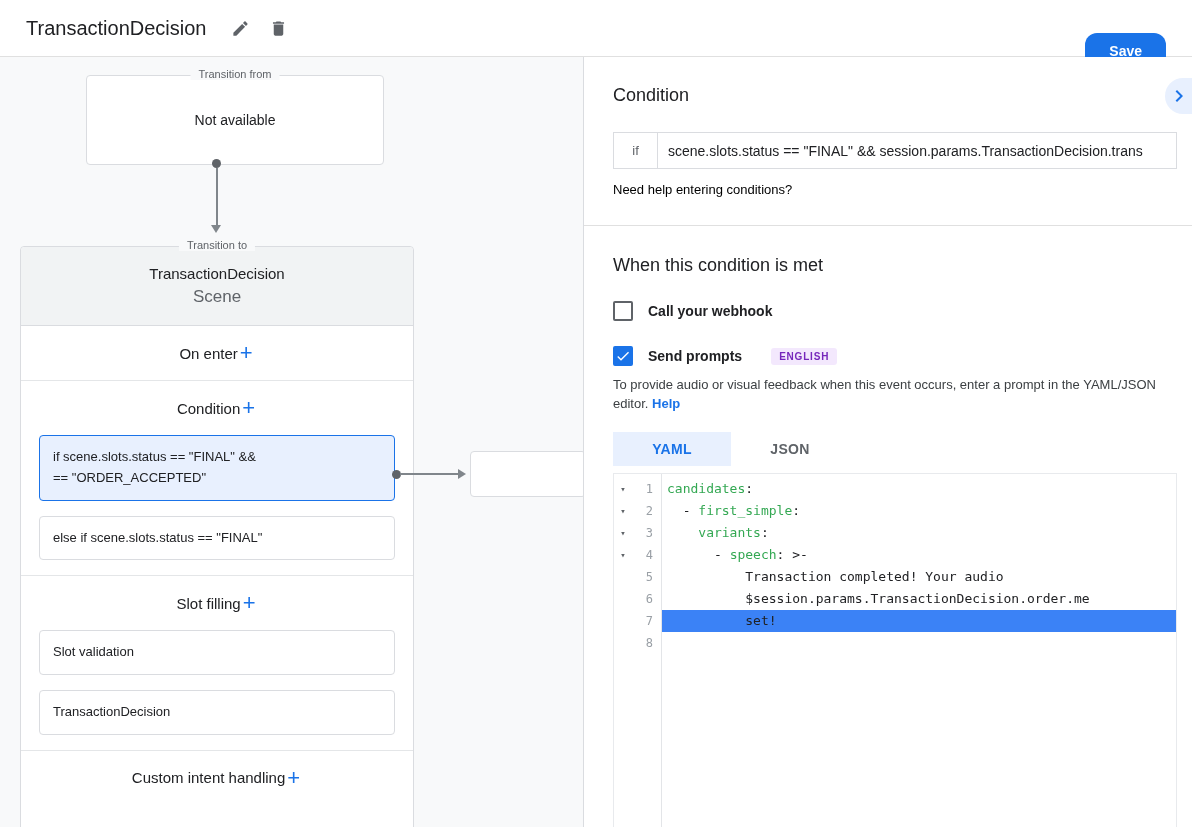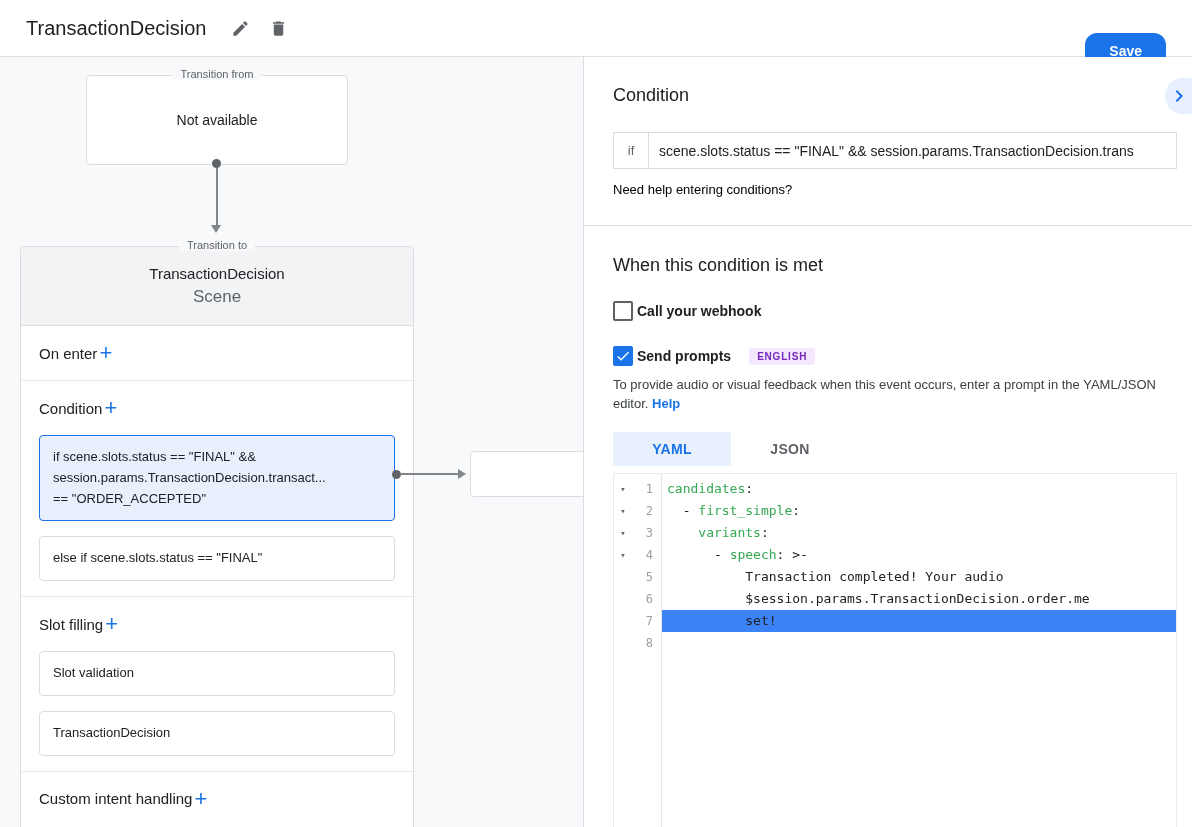--- a/index.html
+++ b/index.html
@@ -20,68 +20,68 @@
     border-radius:12px; height:36px; padding:0 24px; cursor:pointer; font-family:inherit; }
 
   .content { display:flex; height:770px; }
 
   
   .canvas { position:relative; width:584px; flex:none; background:#f8f9fa;
     border-right:1px solid #dadce0; overflow:hidden; }
   .flow-box { position:absolute; background:#fff; border:1px solid #dadce0; border-radius:4px; }
   .flow-label { position:absolute; top:-8px; left:50%; transform:translateX(-50%);
     background:#f8f9fa; padding:0 8px; font-size:11px; color:#5f6368; white-space:nowrap; }
-  .from-box { left:86px; top:18px; width:262px; height:90px;
+  .from-box { left:86px; top:18px; width:298px; height:90px;
     display:flex; align-items:center; justify-content:center; font-size:14px; color:#202124; }
   .dot { position:absolute; width:9px; height:9px; border-radius:50%; background:#5f6368; }
   .vline { position:absolute; width:2px; background:#80868b; }
   .hline { position:absolute; height:2px; background:#80868b; }
   .arrow-down { position:absolute; width:0; height:0; border-left:5px solid transparent;
     border-right:5px solid transparent; border-top:8px solid #80868b; }
   .arrow-right { position:absolute; width:0; height:0; border-top:5px solid transparent;
     border-bottom:5px solid transparent; border-left:8px solid #80868b; }
 
   .to-container { position:absolute; left:20px; top:189px; width:394px; height:680px;
     background:#fff; border:1px solid #dadce0; border-radius:4px; }
   .scene-head { height:79px; background:#f1f3f4; border-bottom:1px solid #dadce0;
     border-radius:4px 4px 0 0; display:flex; flex-direction:column; align-items:center;
     justify-content:center; gap:5px; }
   .scene-title { font-size:15px; color:#202124; }
   .scene-sub { font-size:17px; color:#5f6368; }
   .sec { padding:0 18px; }
   .sec + .sec { border-top:1px solid #e4e6e8; }
-  .sec-row { height:54px; display:flex; align-items:center; justify-content:flex-start; }
+  .sec-row { height:54px; display:flex; align-items:center; justify-content:center; }
   .sec-label { font-size:15px; color:#202124; }
   .plus-btn { background:none; border:none; cursor:pointer; color:#1a73e8;
     font-size:22px; line-height:1; padding:0 2px; font-family:inherit; }
   .cond-card { border:1px solid #dadce0; border-radius:4px; background:#fff;
     padding:11px 13px; font-size:13px; line-height:1.6; color:#202124;
     margin:0 0 15px 0; cursor:pointer; }
   .cond-card.selected { background:#e8f0fe; border-color:#1a73e8; }
   .cond-line { display:block; }
 
   
   .panel { position:relative; flex:1; background:#fff; overflow:hidden; }
   .panel-pad { padding:0 15px 0 29px; }
   .panel-h { font-size:18px; font-weight:normal; color:#202124; }
   .collapse-btn { position:absolute; top:21px; right:0; width:27px; height:36px;
     border:none; border-radius:18px 0 0 18px; background:#e8f0fe; cursor:pointer;
     display:flex; align-items:center; justify-content:center; padding:0; }
   .collapse-btn svg { width:24px; height:24px; fill:#1a73e8; }
   .sec1 { padding-top:28px; }
   .cond-row { display:flex; margin-top:26px; height:37px; }
-  .if-box { width:36px; border:1px solid #dadce0; display:flex; align-items:center;
+  .if-box { width:45px; border:1px solid #dadce0; display:flex; align-items:center;
     justify-content:center; font-size:13px; color:#5f6368; flex:none; background:#fff; }
   .cond-input { flex:1; border:1px solid #dadce0; margin-left:-1px; padding:0 10px;
     font-size:14px; color:#202124; font-family:inherit; outline:none; min-width:0; background:#fff; }
   .help-link { display:inline-block; margin-top:13px; color:#000000; font-size:13px;
     text-decoration:none; cursor:pointer; }
   .panel-divider { border:none; border-top:1px solid #e0e0e0; margin:27px 0 0 0; }
   .sec2 h2 { margin-top:29px; }
-  .check-row { display:flex; align-items:center; gap:4px; margin-top:25px; cursor:pointer; width:max-content; }
+  .check-row { display:flex; align-items:center; gap:15px; margin-top:25px; cursor:pointer; width:max-content; }
   .checkbox { width:20px; height:20px; border:2px solid #5f6368; border-radius:2px;
     background:#fff; flex:none; }
   .checkbox.checked { background:#1a73e8; border-color:#1a73e8; display:flex;
     align-items:center; justify-content:center; }
   .checkbox.checked svg { width:16px; height:16px; fill:#fff; }
   .check-label { font-size:14px; font-weight:bold; color:#202124; }
   .lang-badge { margin-left:14px; background:#f3e8fd; color:#7627bb; font-size:10px;
     font-weight:bold; letter-spacing:.8px; padding:3px 8px; border-radius:3px; }
   .help-para { margin-top:10px; font-size:13px; color:#3c4043; max-width:558px; line-height:1.45; }
   .inline-link { color:#1a73e8; text-decoration:none; cursor:pointer;font-weight:bold; }
@@ -154,21 +154,20 @@
         </div>
       </div>
 
       <div class="sec">
         <div class="sec-row">
           <span class="sec-label">Condition</span>
           <button class="plus-btn">+</button>
         </div>
         <div class="cond-card selected">
           <span class="cond-line">if scene.slots.status == "FINAL" &amp;&amp;</span>
-          <span class="cond-line">session.params.TransactionDecision.transact...</span>
           <span class="cond-line">== "ORDER_ACCEPTED"</span>
         </div>
         <div class="cond-card">
           <span class="cond-line">else if scene.slots.status == "FINAL"</span>
         </div>
       </div>
 
       <div class="sec">
         <div class="sec-row">
           <span class="sec-label">Slot filling</span>

